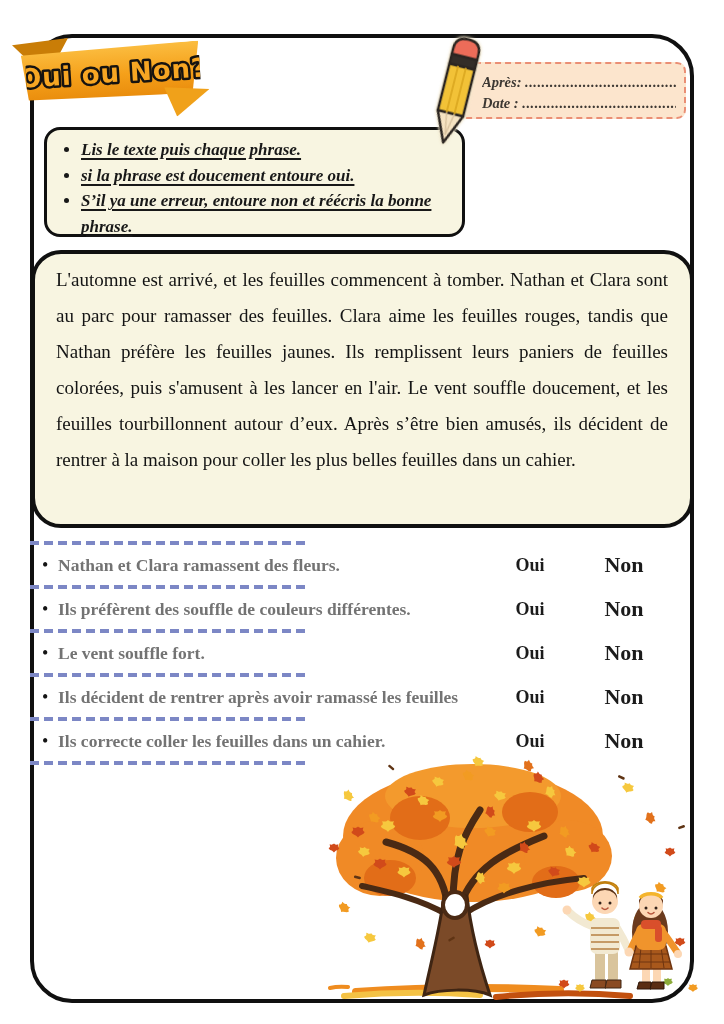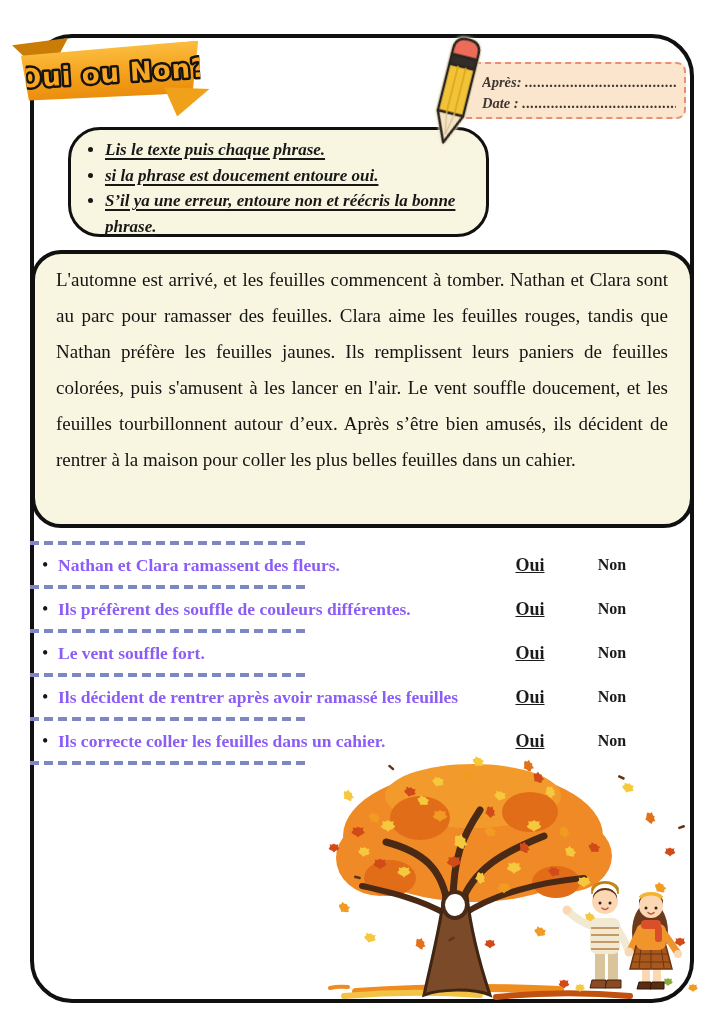--- a/index.html
+++ b/index.html
@@ -27,39 +27,39 @@
 
   
   .id-box{position:absolute;left:456px;top:62px;width:230px;height:57px;box-sizing:border-box;
     background:#fce5cd;border:2px dashed #ea8f75;border-radius:9px;z-index:4;
     padding:8px 8px 0 24px;color:#3d3833;}
   .id-row{font-size:14.5px;font-weight:bold;font-style:italic;line-height:21px;white-space:nowrap;overflow:hidden;}
   .id-dots{letter-spacing:0.5px;font-weight:bold;}
 
   
   .instr-box{position:absolute;left:44px;top:127px;width:421px;height:110px;box-sizing:border-box;
-    background:#f8f5e1;border:3px solid #101010;border-radius:32px;z-index:3;padding:7px 12px 0 10px;margin-left:24px;}
+    background:#f8f5e1;border:3px solid #101010;border-radius:16px;z-index:3;padding:7px 12px 0 10px;}
   .instr-box ul{margin:0;padding-left:24px;}
   .instr-box li{font-size:17px;font-weight:bold;font-style:italic;line-height:25.5px;color:#181818;}
   .instr-box li span{text-decoration:underline;text-decoration-thickness:1.5px;text-underline-offset:3px;}
 
   
   .text-box{position:absolute;left:31px;top:250px;width:663px;height:278px;box-sizing:border-box;
     background:#f8f5e1;border:4px solid #101010;border-radius:30px;z-index:3;padding:8px 22px 0 21px;}
   .text-box p{margin:0;font-size:19px;line-height:36px;text-align:justify;color:#141414;}
 
   
   .questions{position:absolute;left:30px;top:541px;width:664px;z-index:3;}
   .dashline{width:276px;height:4px;
     background:repeating-linear-gradient(90deg,#7c87c5 0 9px,transparent 9px 14px);}
   .q-row{position:relative;height:40px;display:flex;align-items:center;}
   .q-bullet{position:absolute;left:12px;top:50%;transform:translateY(-50%);font-size:18px;color:#141414;}
-  .q-text{margin-left:28px;font-size:17.5px;font-weight:bold;color:#8b5cf6;white-space:nowrap;}
-  .q-oui{position:absolute;left:470px;width:60px;text-align:center;font-size:18px;font-weight:bold;color:#1b1b1b;cursor:pointer;text-decoration:underline;}
-  .q-non{position:absolute;left:552px;width:60px;text-align:center;font-size:16px;font-weight:bold;color:#1b1b1b;cursor:pointer;}
+  .q-text{margin-left:28px;font-size:17.5px;font-weight:bold;color:#737373;white-space:nowrap;}
+  .q-oui{position:absolute;left:470px;width:60px;text-align:center;font-size:18px;font-weight:bold;color:#1b1b1b;cursor:pointer;}
+  .q-non{position:absolute;left:564px;width:60px;text-align:center;font-size:22px;font-weight:bold;color:#1b1b1b;cursor:pointer;}
 
   
   .tree-art{position:absolute;left:328px;top:756px;z-index:2;}
 </style>
 </head>
 <body>
 
 <div class="canvas">
 
   <div class="sheet-border"></div>

